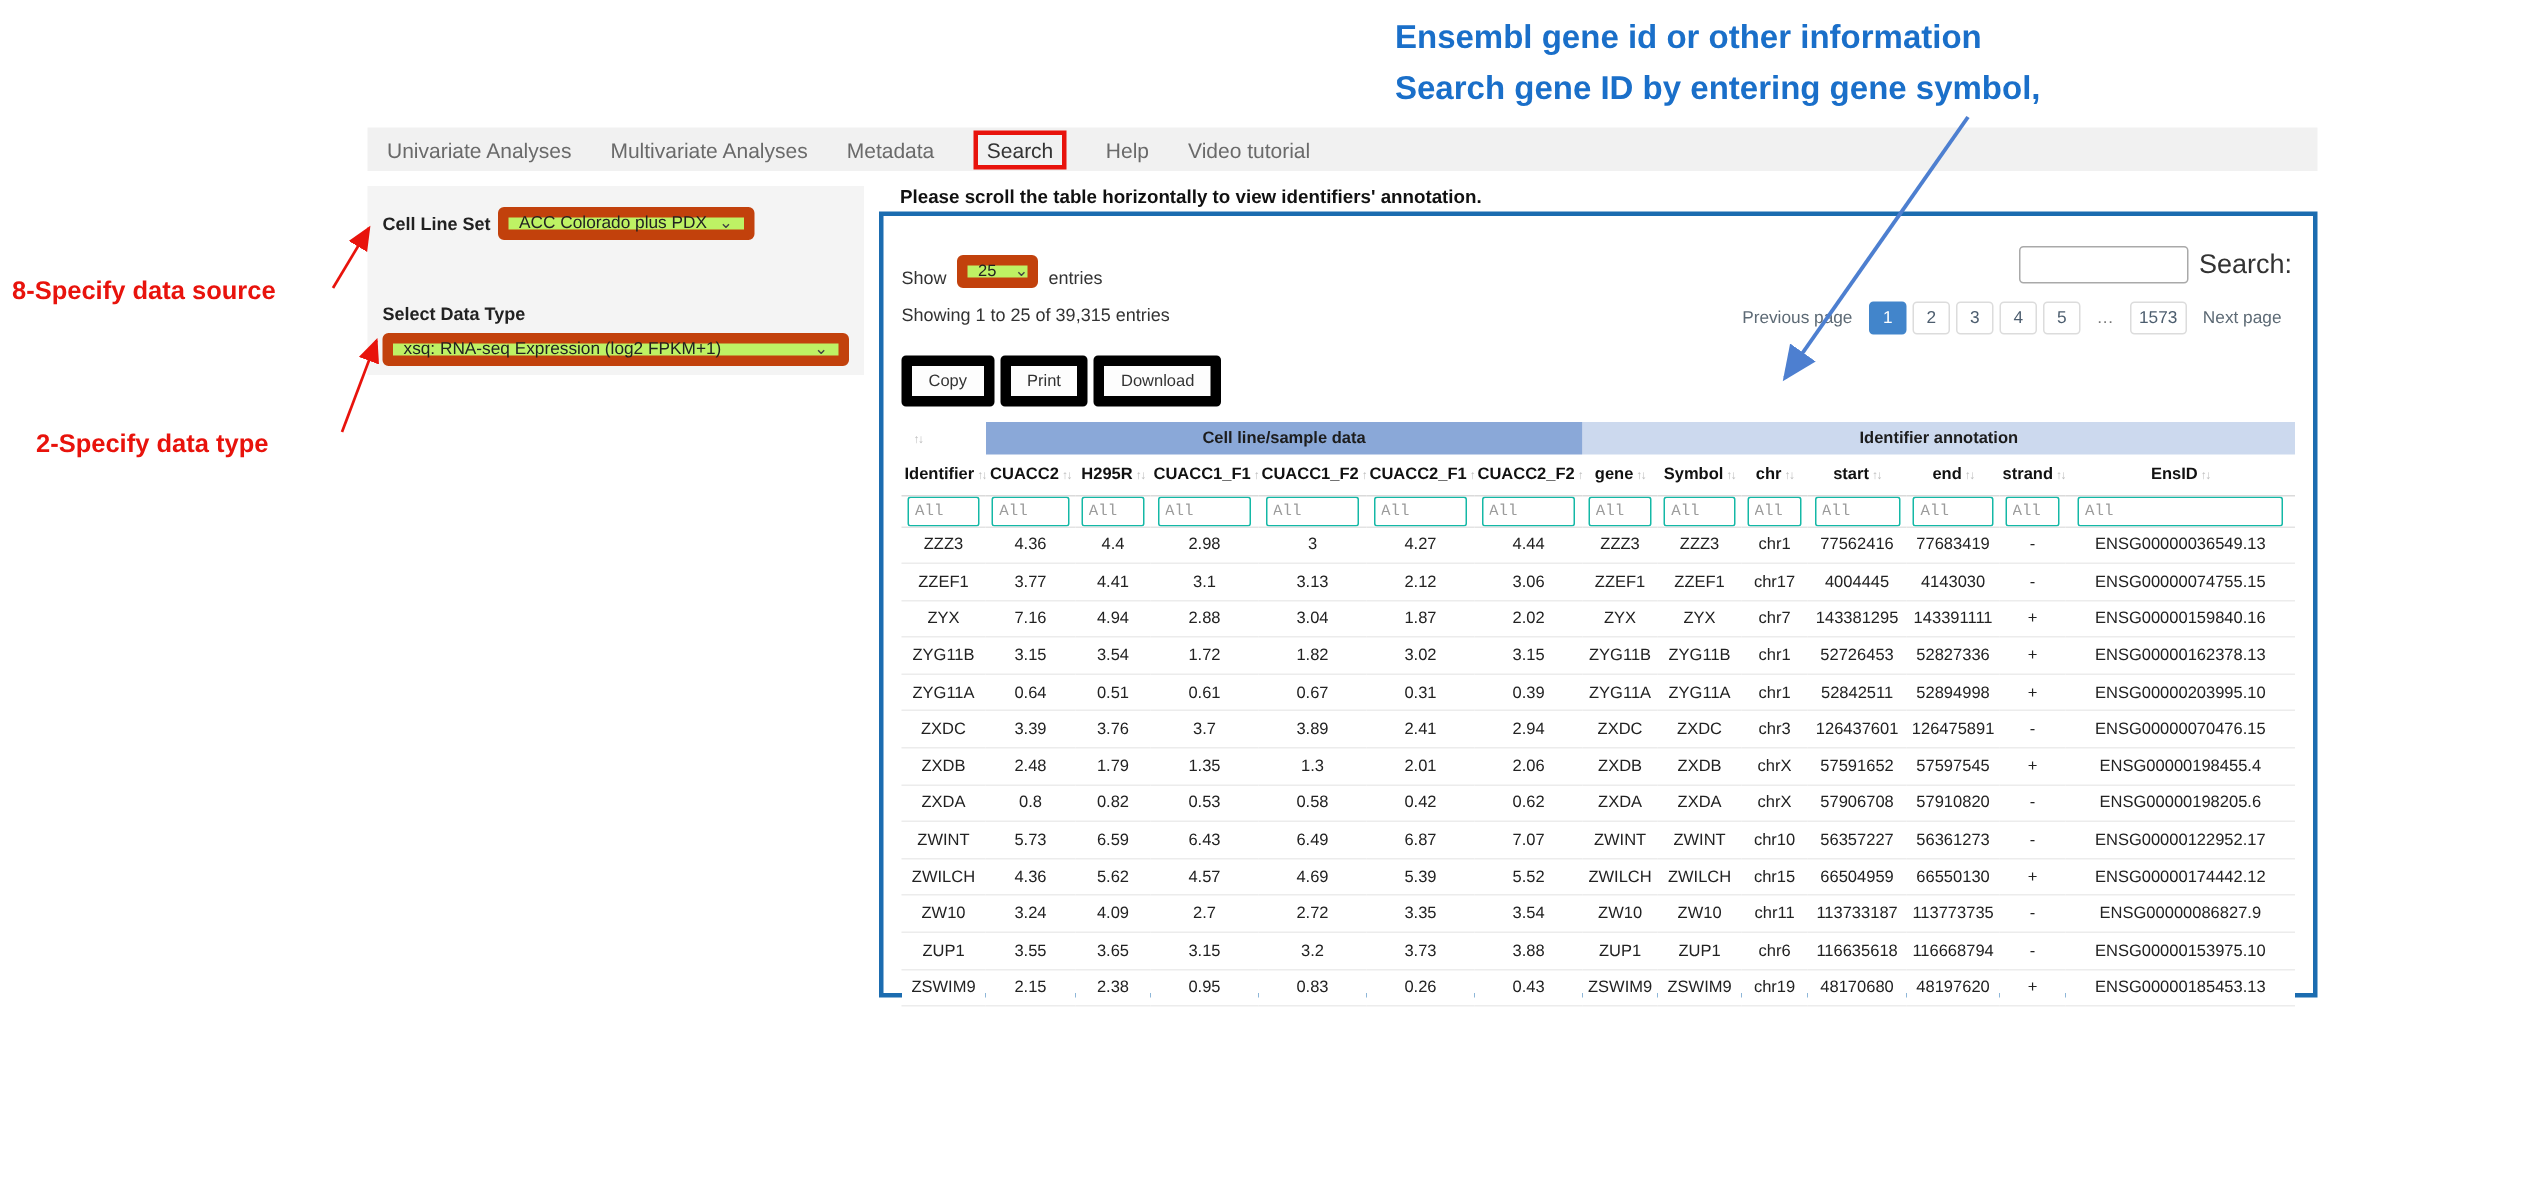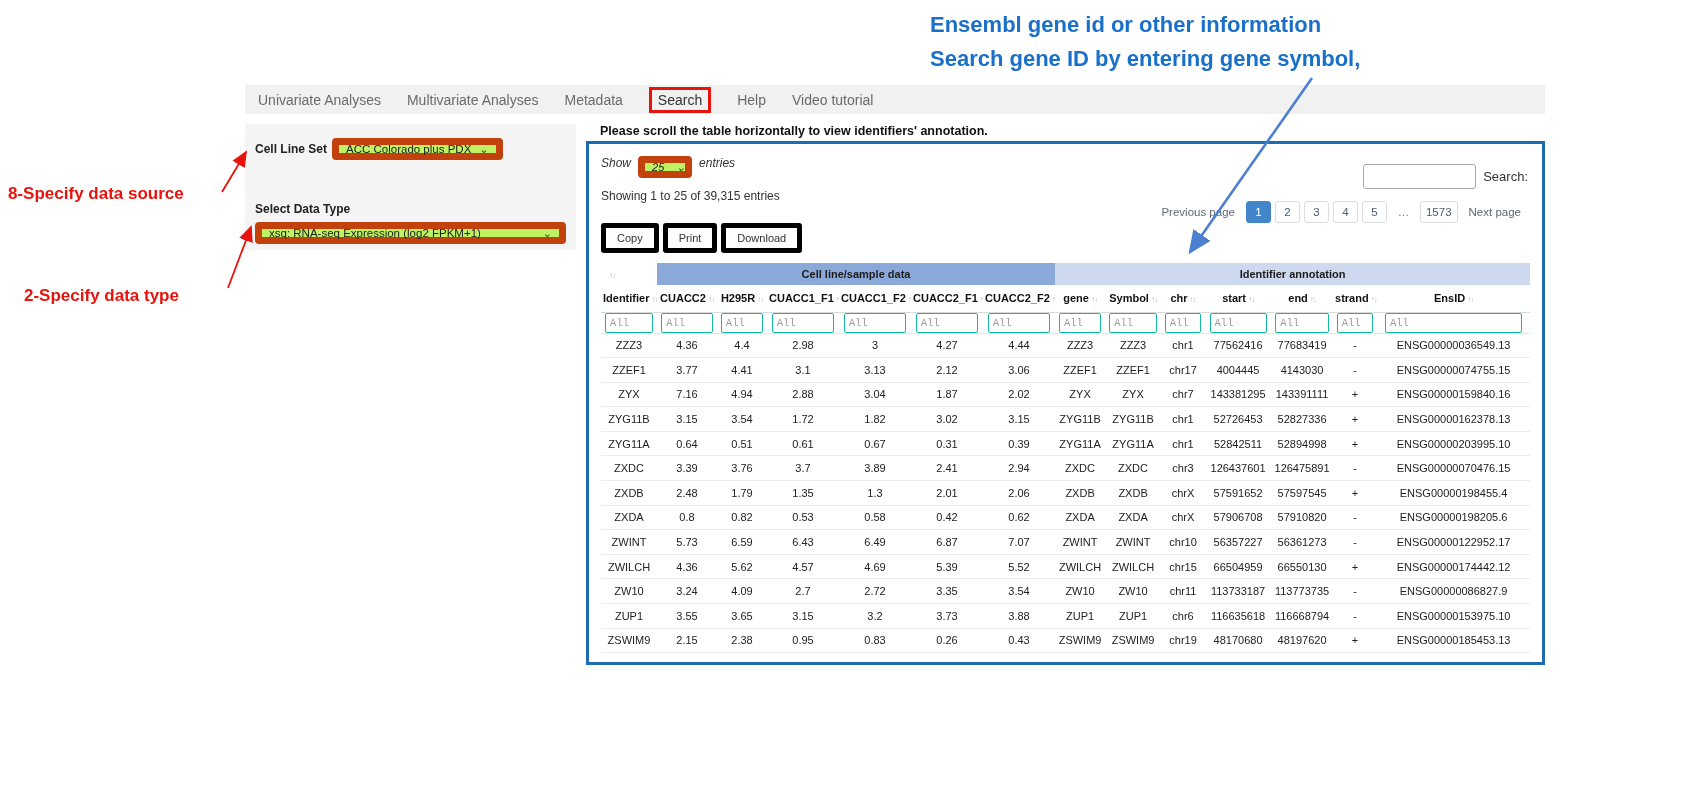--- a/index.html
+++ b/index.html
@@ -45,40 +45,40 @@
   .select.wide { width: 311px; margin-top: 6px; }
 
   
   .scroll-hint { position: absolute; left: 600px; top: 124px; font-size: 12.5px; font-weight: bold; color: #111; }
 
   
   .table-panel {
     position: absolute; left: 586px; top: 141px; width: 959px; height: 524px;
     background: #fff; border: 3px solid var(--panel-border); padding: 10px 12px;
   }
-  .show-row { display: flex; align-items: flex-start; gap: 7px; font-size: 12px; color: #333; margin-top: 2px; font-style: italic; }
+  .show-row { display: flex; align-items: flex-end; gap: 7px; font-size: 12px; color: #333; margin-top: 16px; }
   .mini-select { height: 22px; width: 54px; font-size: 11px; gap: 12px; }
   .showing-text { margin-top: 11px; font-size: 12px; color: #333; }
 
   .search-area { position: absolute; top: 20px; right: 14px; display: flex; align-items: center; gap: 7px; }
   .search-input { width: 113px; height: 25px; border: 1px solid #a9a9a9; border-radius: 3px; font-family: inherit; font-size: 12px; padding: 0 5px; }
-  .search-label { font-size: 13px; color: #333; }
+  .search-label { font-size: 18px; color: #333; }
 
   .pagination { position: absolute; top: 57px; right: 14px; display: flex; align-items: center; gap: 4px; }
   .page-nav { font-size: 11.5px; color: #5d6a75; padding: 5px 7px; cursor: pointer; background: none; border: none; font-family: inherit; }
   .page-btn {
     min-width: 25px; text-align: center; padding: 4px 5px; border: 1px solid #dcdcdc;
     border-radius: 3px; font-size: 11.5px; color: #4c5d6e; cursor: pointer; background: #fff;
   }
   .page-btn.active { background: var(--active-page); border-color: var(--active-page); color: #fff; }
   .page-btn.ellipsis { border: none; background: none; cursor: default; color: #777; }
 
   .dt-buttons { margin-top: 20px; display: flex; gap: 4px; }
   .dt-btn {
-    font-size: 11px; color: #333; background: #fdfdfd; border: 5px solid #000000;
+    font-size: 11px; color: #333; background: #fdfdfd; border: 7px solid #000000;
     border-radius: 3px; padding: 4px 11px; cursor: pointer; font-family: inherit;
   }
 
   
   table.results { border-collapse: collapse; table-layout: fixed; margin-top: 10px; width: 929px; }
   .results th, .results td { font-size: 11px; text-align: center; padding: 0 2px; overflow: hidden; white-space: nowrap; }
   .gh { height: 22px; font-size: 11.5px; font-weight: bold; color: #1c1c1c; }
   .gh-dark  { background: var(--group-header-dark); }
   .gh-light { background: var(--group-header-light); }
   .gh.empty { background: #fff; text-align: left; padding-left: 6px; }

